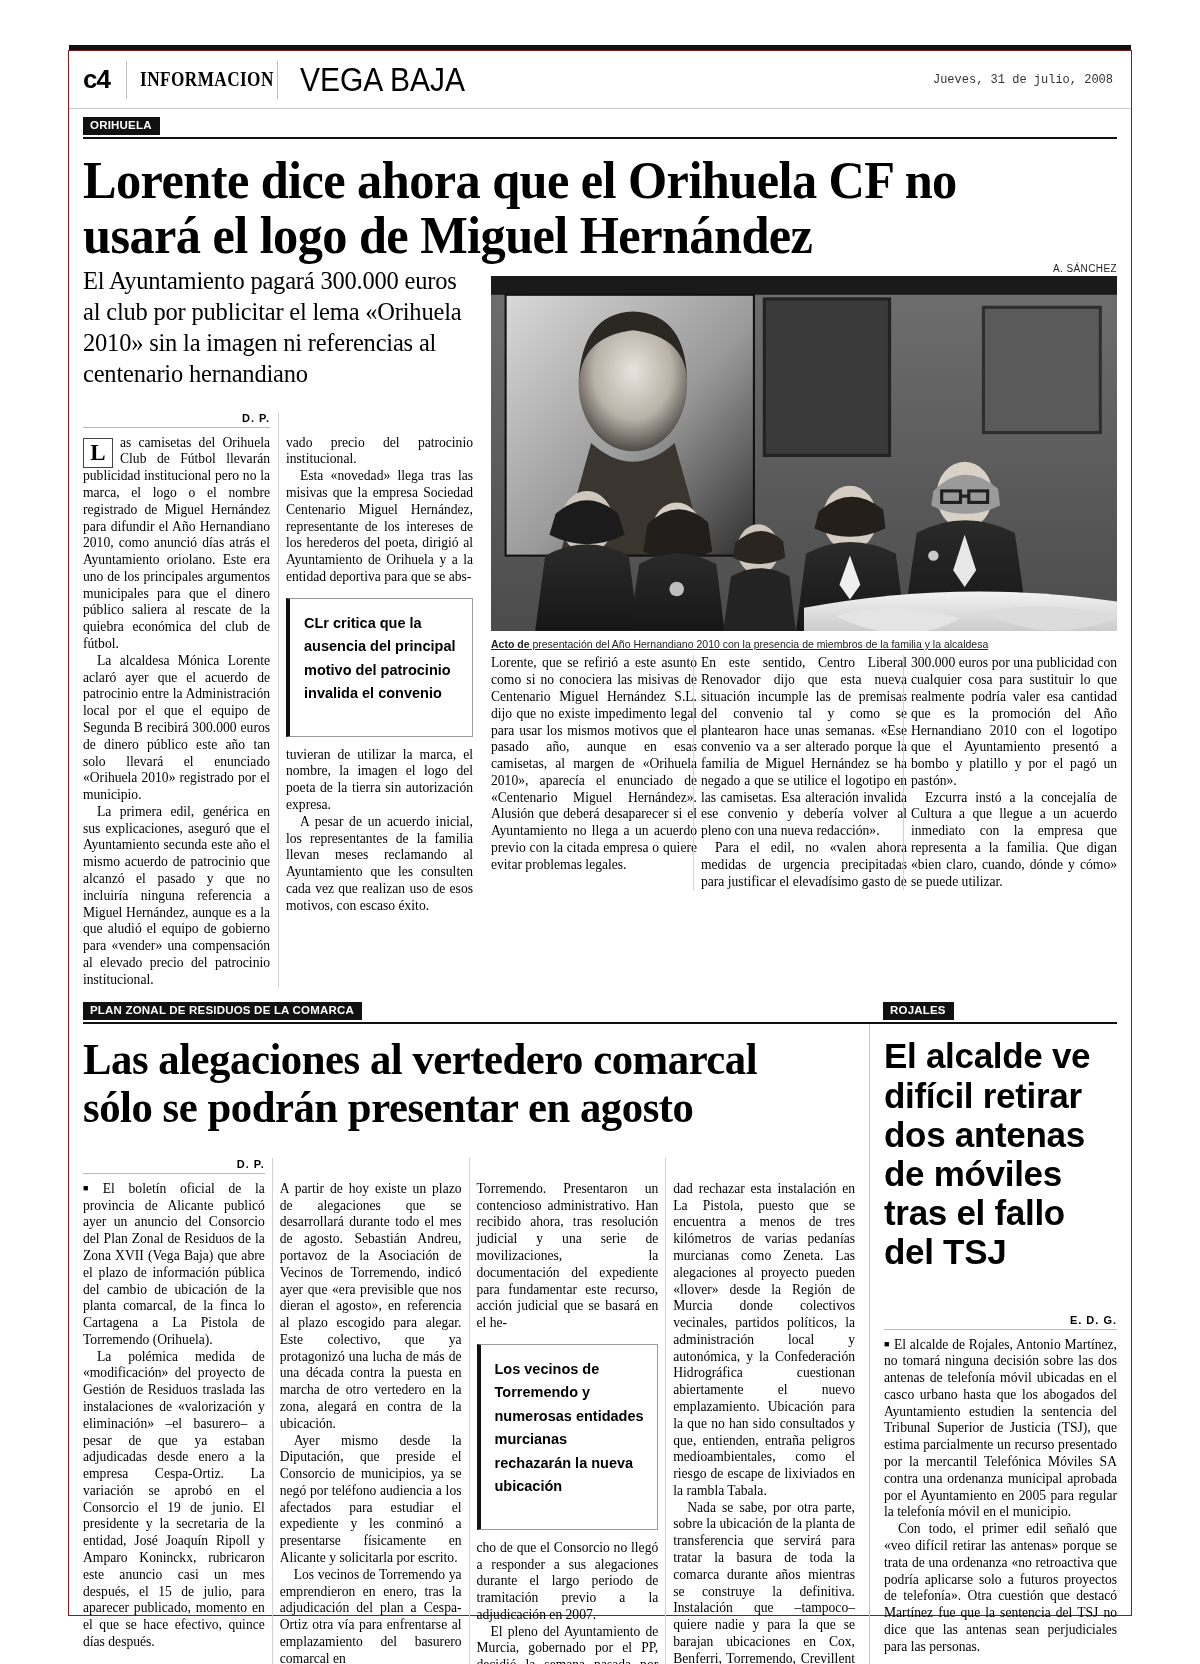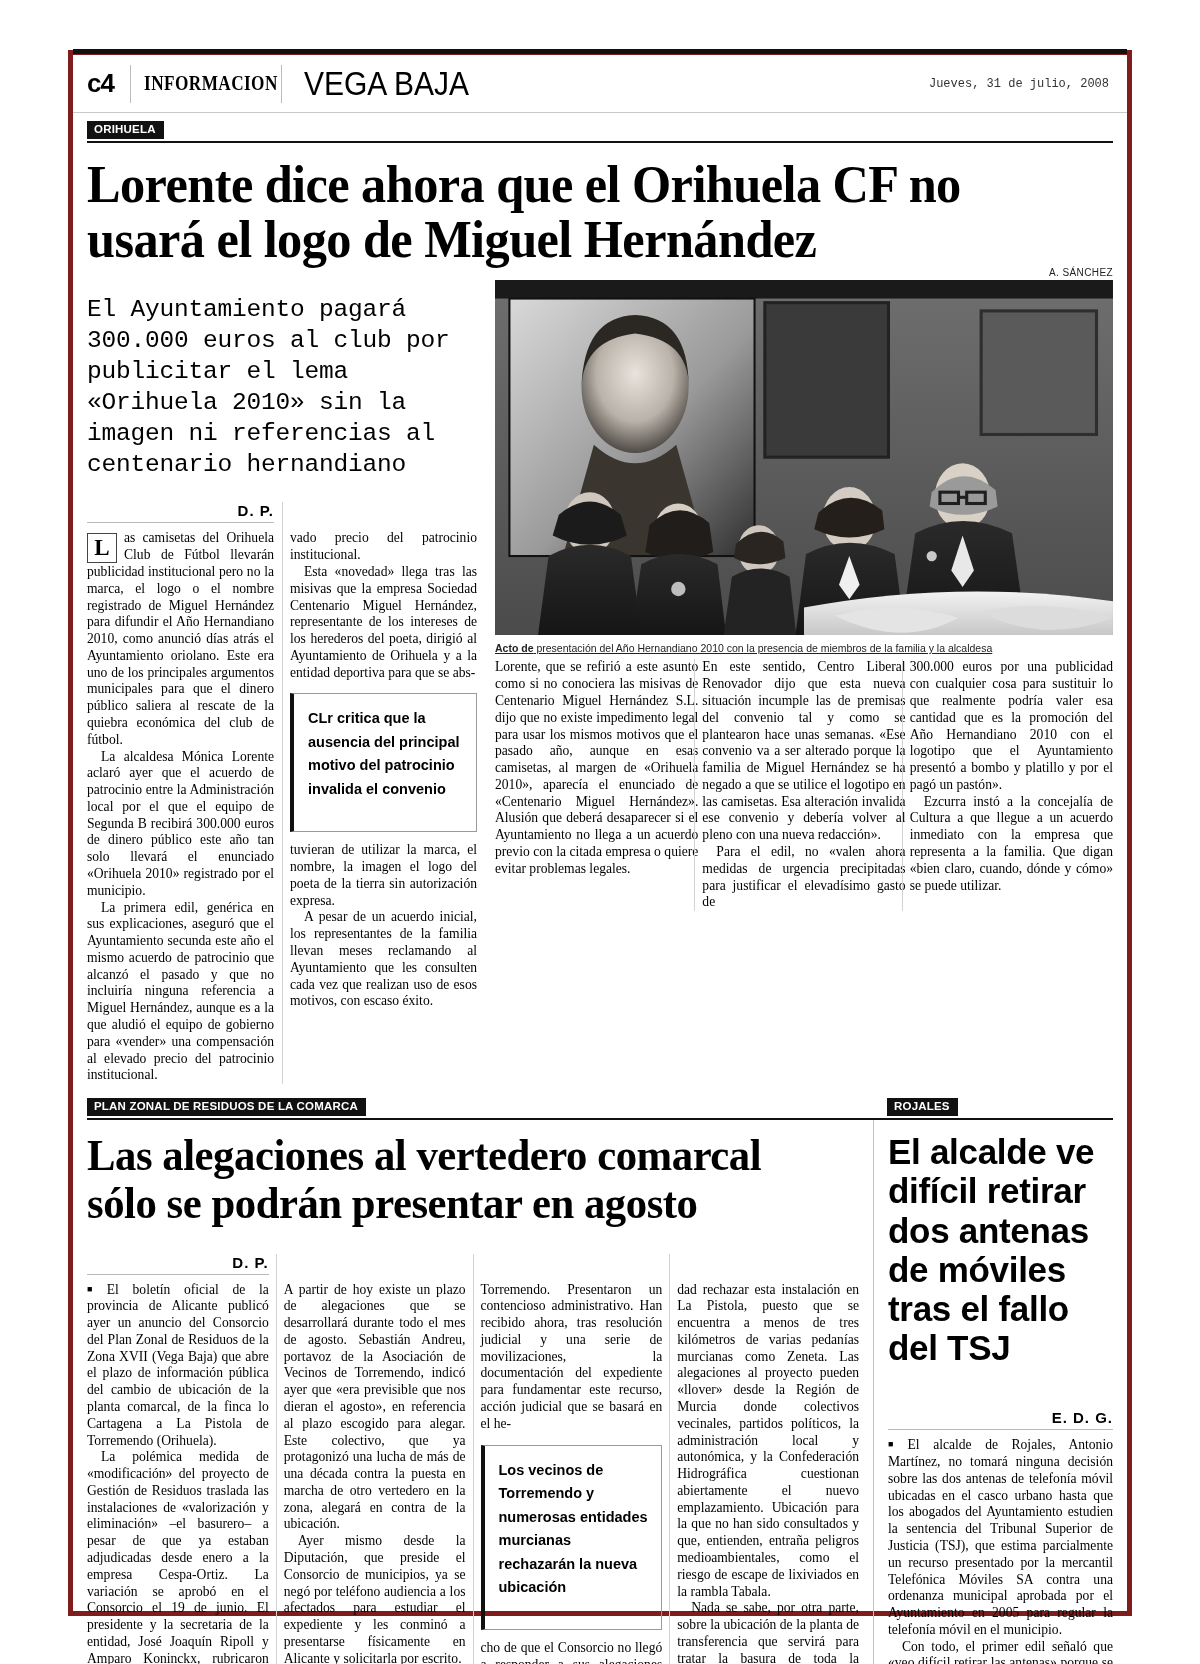--- a/index.html
+++ b/index.html
@@ -1,46 +1,46 @@
 <!DOCTYPE html>
 <html><head>
 <meta charset="utf-8">
 <style>
   html,body{margin:0;padding:0;background:#ffffff;}
   body{width:1200px;height:1664px;font-family:"Liberation Serif",serif;color:#000;}
   .page{position:relative;width:1200px;height:1664px;background:#fff;box-sizing:border-box;}
-  .sheet{position:absolute;left:68px;top:50px;width:1064px;height:1566px;border:5px solid #7f1d1d;box-sizing:border-box;background:#fff;}
+  .sheet{position:absolute;left:68px;top:50px;width:1064px;height:1566px;border:1px solid #7f1d1d;box-sizing:border-box;background:#fff;}
 
   
   .masthead{position:relative;height:58px;border-bottom:1px solid #c9c9c9;display:flex;align-items:center;padding:0 14px;box-sizing:border-box;}
   .folio{font-family:"Liberation Sans",sans-serif;font-weight:bold;font-size:26px;letter-spacing:-1px;padding-right:16px;}
   .vrule{width:1px;height:38px;background:#bdbdbd;}
   .brand{font-family:"Liberation Serif",serif;font-weight:bold;font-size:21px;letter-spacing:0.5px;padding:0 16px;transform:scaleX(0.82);transform-origin:left center;white-space:nowrap;}
   .brandwrap{width:150px;overflow:hidden;}
   .section-name{font-family:"Liberation Sans",sans-serif;font-size:30px;font-weight:400;padding-left:22px;letter-spacing:0px;transform:scaleY(1.12);transform-origin:left center;}
   .date{margin-left:auto;font-family:Liberation Mono, monospace;font-size:12px;color:#333;padding-right:4px;}
 
   .topbar-black{position:absolute;left:0;top:-6px;width:100%;height:5px;background:#111;}
 
   
   .tagrow{position:relative;height:22px;}
   .tagrow .rule{position:absolute;left:0;right:0;top:20px;height:2px;background:#111;}
   .tag{position:absolute;top:0;left:0;background:#111;color:#fff;font-family:"Liberation Sans",sans-serif;font-weight:bold;font-size:11.5px;letter-spacing:0.2px;padding:3px 8px 3px 7px;line-height:1;z-index:2;}
 
   
   .art1{padding:8px 14px 0 14px;}
   .headline{font-family:"Liberation Serif",serif;font-weight:bold;font-size:53px;line-height:1.04;letter-spacing:-0.6px;margin:14px 0 0 0;transform:scaleX(0.95);transform-origin:left top;}
-  .subhead{font-family:Liberation Mono, monospace;font-size:24.5px;line-height:1.26;margin-top:28px;width:390px;letter-spacing:-0.2px;}
+  .subhead{font-family:Liberation Serif, serif;font-size:24.5px;line-height:1.26;margin-top:3px;width:390px;letter-spacing:-0.2px;}
 
   .photo-credit{font-family:"Liberation Sans",sans-serif;font-size:10px;letter-spacing:0.4px;text-align:right;color:#222;margin-bottom:2px;}
   .photo{width:100%;height:355px;position:relative;overflow:hidden;background:#2b2b2b;}
   .caption{font-family:"Liberation Sans",sans-serif;font-size:10.5px;line-height:1.35;color:#222;padding-top:6px;text-decoration:underline;}
   .caption b{font-weight:bold;}
 
-  .byline{font-family:"Liberation Sans",sans-serif;font-weight:bold;font-size:15px;letter-spacing:1px;text-align:right;}
+  .byline{font-family:"Liberation Sans",sans-serif;font-weight:bold;font-size:11px;letter-spacing:1px;text-align:right;}
   .byrule{border-top:1px solid #bbb;margin-top:3px;margin-bottom:7px;}
 
   .col{font-size:13.6px;line-height:1.235;text-align:justify;hyphens:auto;}
   .col p{margin:0;text-indent:14px;}
   .col p.first{text-indent:0;}
 
   .dropcap{float:left;width:28px;height:28px;border:1px solid #444;margin:3px 7px 0 0;font-family:"Liberation Serif",serif;font-weight:bold;font-size:23px;line-height:27px;text-align:center;}
 
   .quotebox{border:1px solid #9a9a9a;border-left:4px solid #111;padding:13px 12px 30px 14px;margin:12px 0 10px 0;font-family:"Liberation Sans",sans-serif;font-weight:bold;font-size:14.5px;line-height:1.62;}
 

